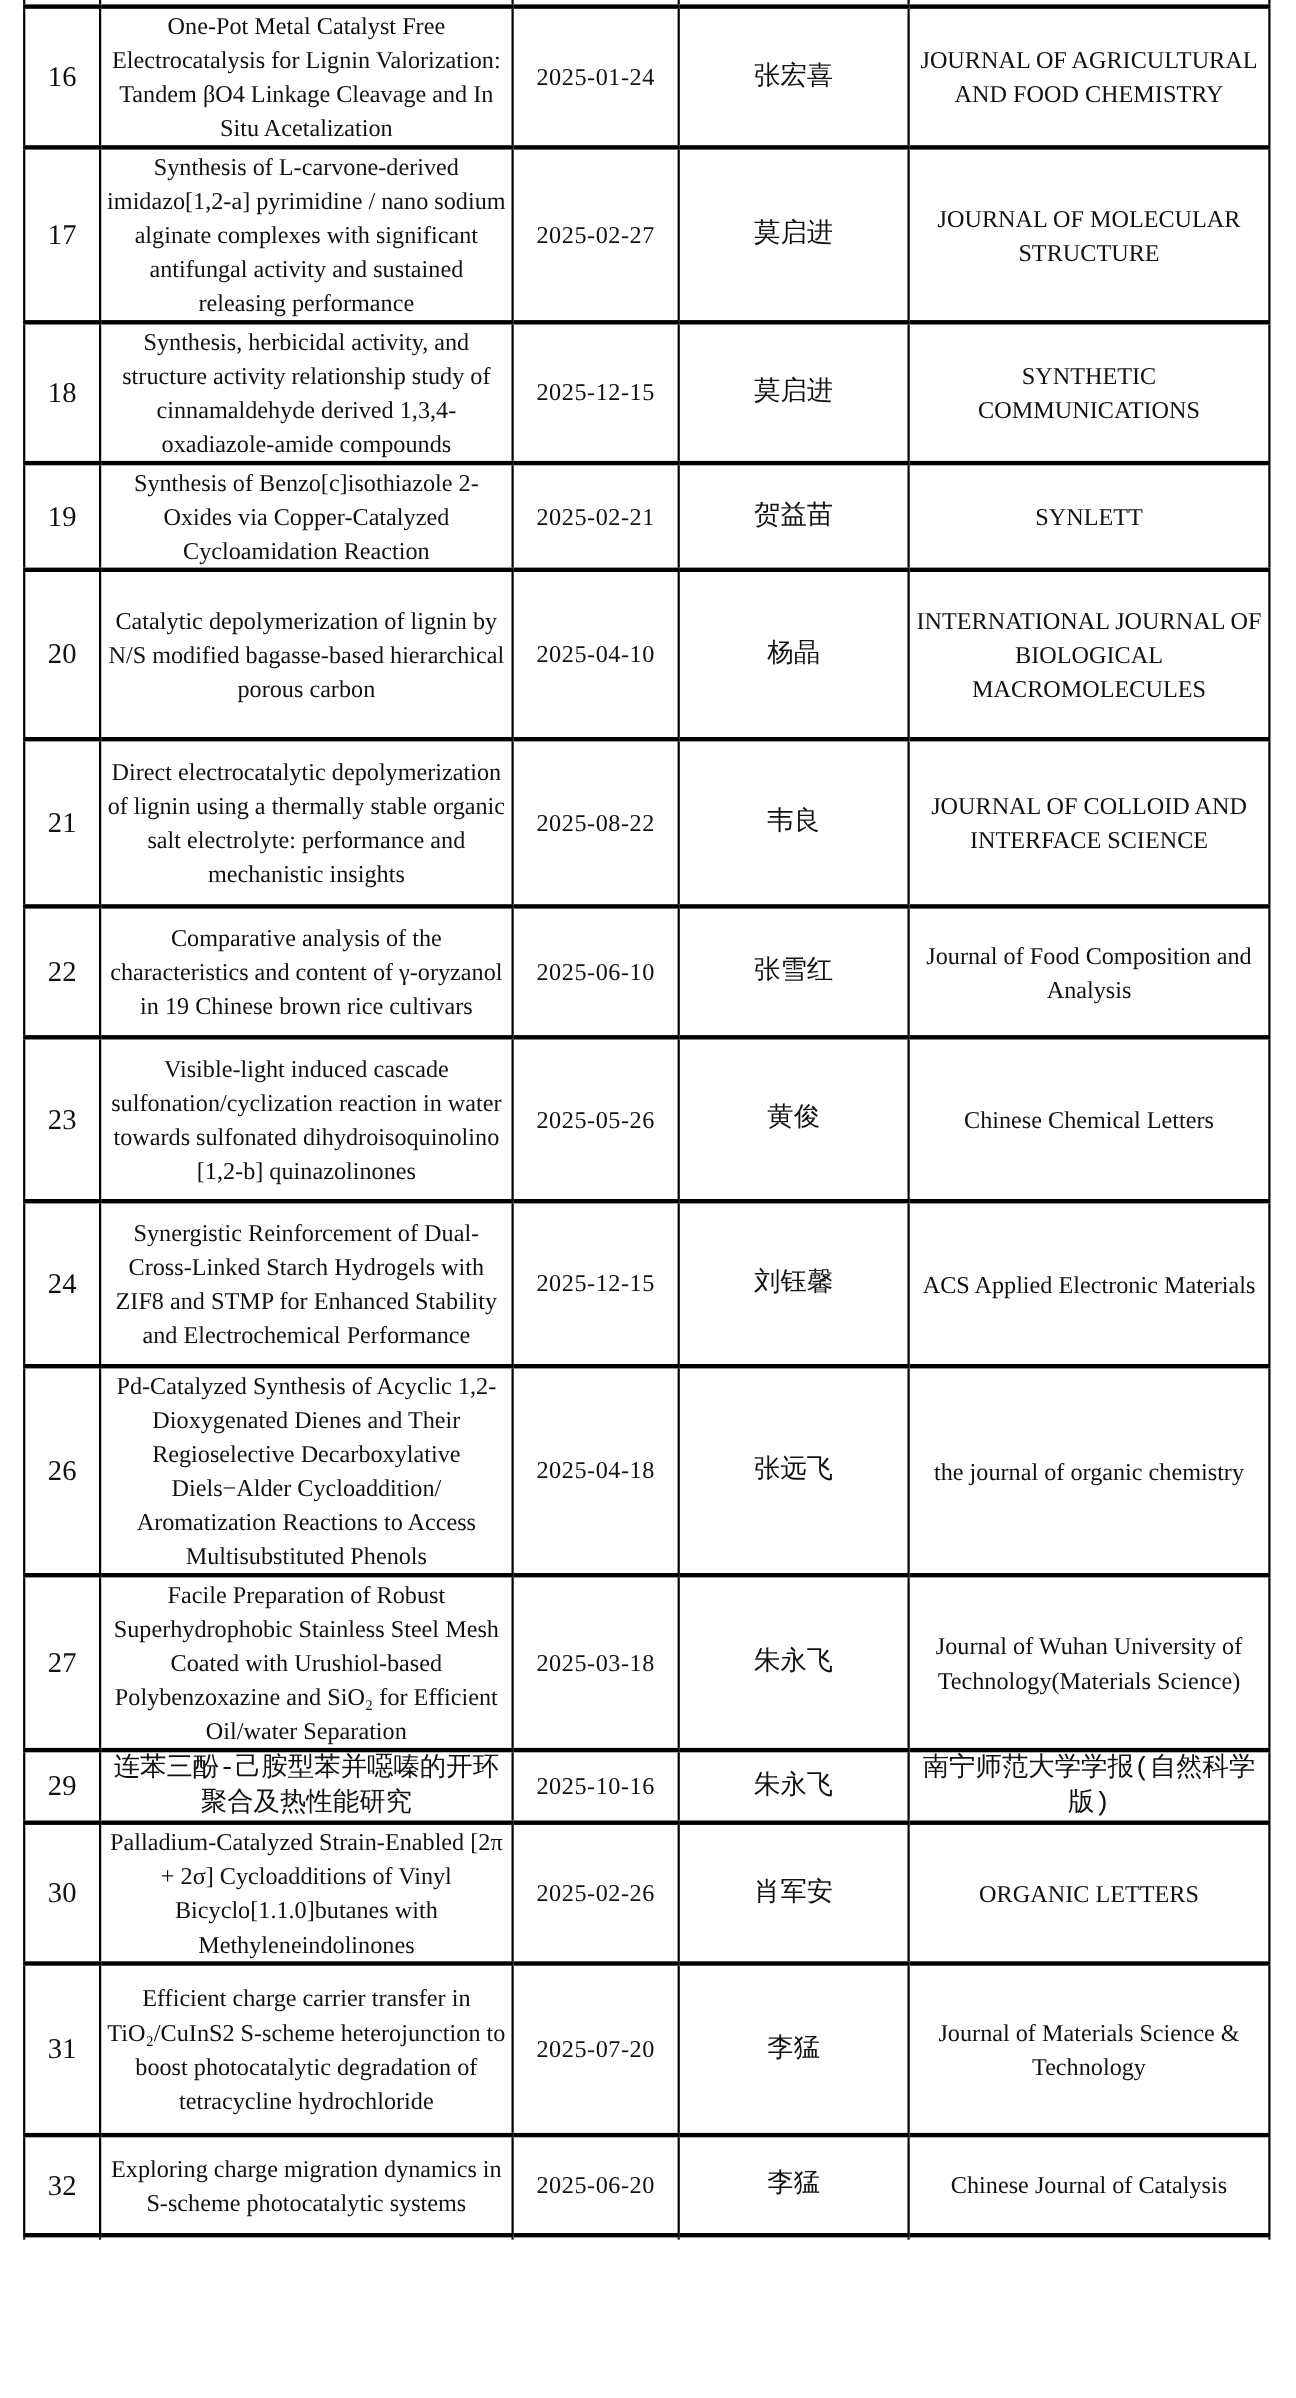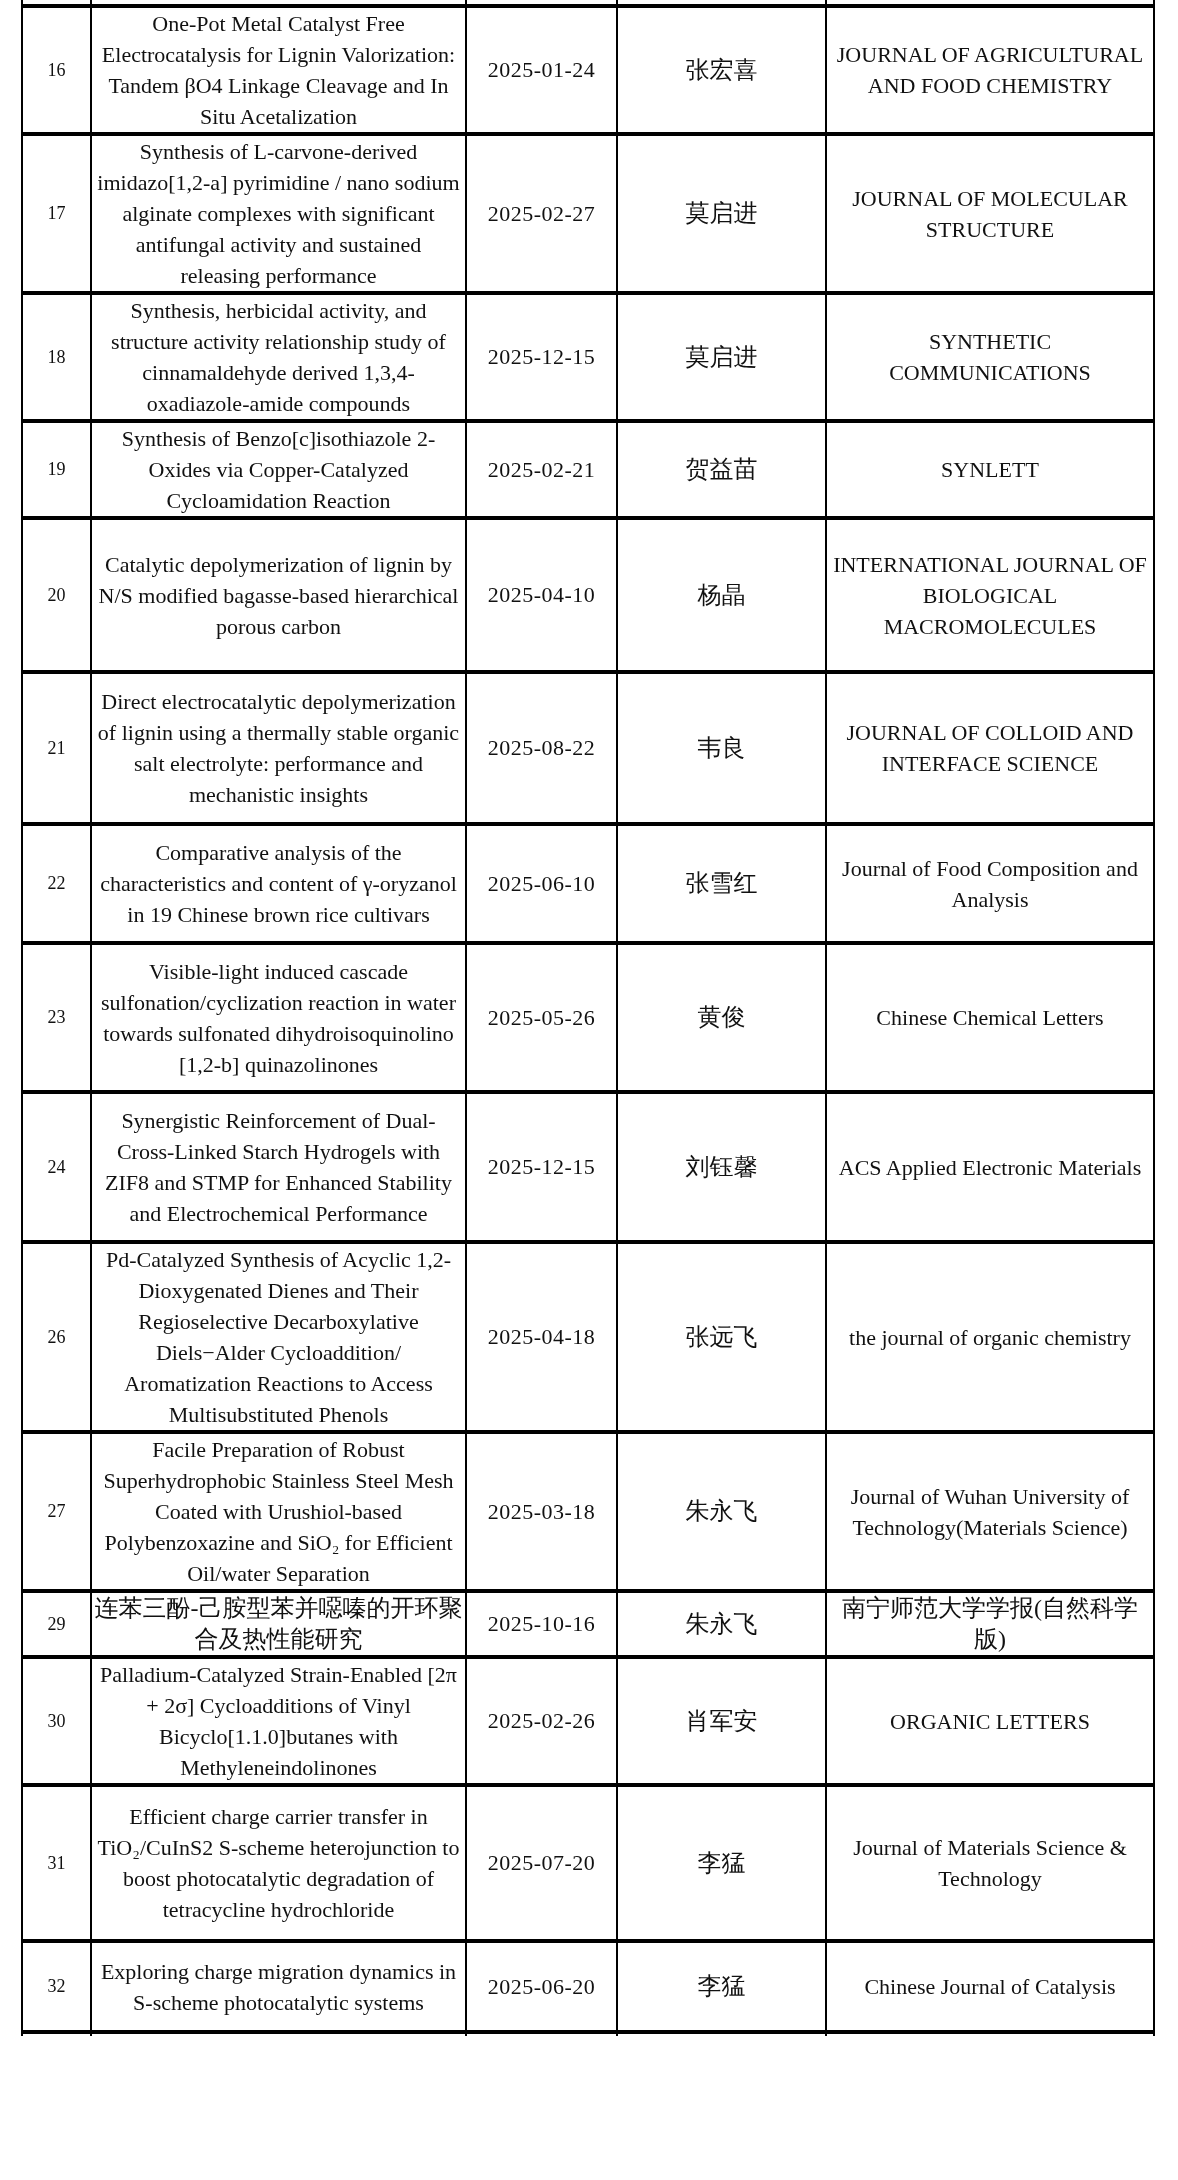--- a/index.html
+++ b/index.html
@@ -32,42 +32,42 @@
     border-bottom-width: 4px;
     text-align: center;
     vertical-align: middle;
     padding: 0 2px;
     overflow: hidden;
     background: #ffffff;
   }
   tr.partial-top td   { border-top: none; }
   tr.partial-bottom td{ border-bottom: none; }
   .c-no {
-    font-size: 18px;
+    font-size: 26px;
   }
   .c-title {
     font-size: 22px;
     line-height: 31px;
     margin-top: 20px;
   }
   .c-date {
     font-size: 22px;
     white-space: nowrap;
     letter-spacing: 0.5px;
   }
   .c-author {
     font-size: 24px;
   }
   .c-journal {
     font-size: 22px;
     line-height: 31px;
   }
   
   td.zh {
-    font-family: Liberation Serif, serif;
+    font-family: Liberation Mono, monospace;
     font-size: 24px;
     line-height: 31px;
   }
 </style>
 </head>
 <body>
 
 <div class="page">
   <table class="pub-table">
     <colgroup>

